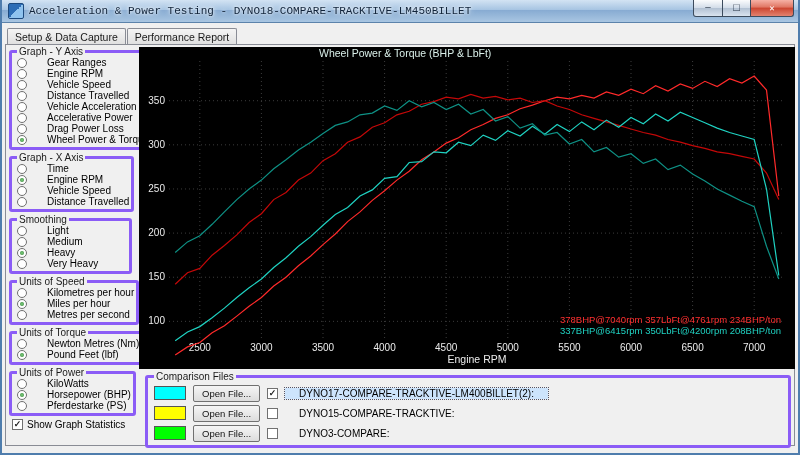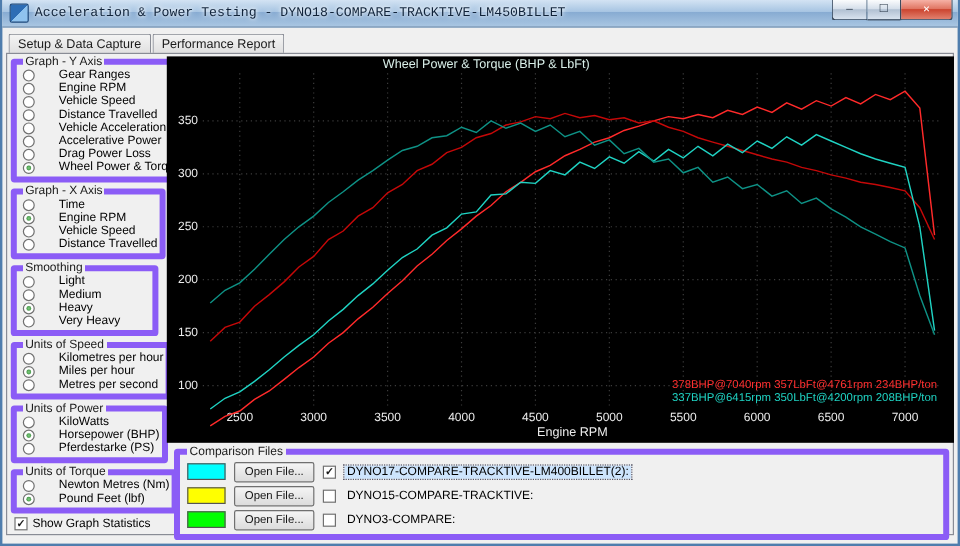--- a/index.html
+++ b/index.html
@@ -26,40 +26,40 @@
   .tabzone{box-sizing:border-box;height:426px;padding:3px 3px 3px 3px;}
   .tabstrip{height:18px;display:flex;align-items:flex-end;padding-left:2px;}
   .tab{box-sizing:border-box;height:17px;padding:2px 7px 0 7px;font-size:10.5px;color:#1a1a1a;
     border:1px solid #898c95;border-bottom:none;background:linear-gradient(#f4f4f4,#dfdfdf);
     border-radius:2px 2px 0 0;margin-right:1px;position:relative;top:1px;}
   .tab.active{height:18px;background:#fdfdfd;z-index:3;top:0;}
   .page{box-sizing:border-box;border:1px solid #898c95;background:#f0f0f0;height:calc(100% - 18px);
     display:flex;position:relative;z-index:2;}
   
   .sidebar{width:129px;flex:none;padding:1px 0 0 3px;box-sizing:border-box;}
-  fieldset{border:5px solid #8b5cf6;border-radius:3px;margin:0 3px 2px 0;padding:0 2px 2px 5px;}
+  fieldset{border:3px solid #8b5cf6;border-radius:3px;margin:0 3px 2px 0;padding:0 2px 2px 5px;}
   legend{font-size:10px;color:#1a1a1a;padding:0 2px;}
   .opt{display:flex;align-items:center;gap:20px;height:11px;font-size:10px;color:#000;cursor:default;white-space:nowrap;}
   .rb{box-sizing:border-box;width:10px;height:10px;border-radius:50%;border:1px solid #707070;background:#fff;flex:none;position:relative;}
   .rb.sel::after{content:"";position:absolute;left:2px;top:2px;width:4px;height:4px;border-radius:50%;
     background:radial-gradient(#7fd07f,#2e7d32);}
   .cb{box-sizing:border-box;width:11px;height:11px;border:1px solid #707070;background:#fff;flex:none;
     font-size:9px;line-height:9px;text-align:center;color:#1b1b1b;}
   .cb.checked::before{content:"\2713";font-weight:bold;}
   .cbrow{display:flex;align-items:center;gap:4px;height:13px;font-size:10px;margin:2px 0 0 3px;white-space:nowrap;}
   
   .main{flex:1;display:flex;flex-direction:column;padding:2px 3px 2px 4px;box-sizing:border-box;min-width:0;}
   svg.chart{background:#000;display:block;flex:none;}
   
   fieldset.compare{margin:2px 0 0 6px;padding:1px 4px 2px 6px;flex:1;}
   .crow{display:flex;align-items:center;gap:7px;height:20px;font-size:10px;white-space:nowrap;}
   .swatch{width:30px;height:12px;border:1px solid #555;flex:none;}
   .btn{box-sizing:border-box;height:17px;padding:1px 8px;font-size:9.5px;color:#111;
     border:1px solid #707070;border-radius:2px;background:linear-gradient(#f5f5f5,#dcdcdc);}
-  .flabel{padding:0 2px;}
+  .flabel{padding:0 14px;}
   .flabel.hilite{background:#cde4fc;outline:1px dotted #556;}
 </style>
 </head>
 <body>
 
 <div class="window">
 
   <div class="titlebar">
     <span class="winicon"></span>
     <span class="wtitle">Acceleration &amp; Power Testing - DYNO18-COMPARE-TRACKTIVE-LM450BILLET</span>
@@ -166,44 +166,44 @@
               <span class="rb sel"></span>
               <span>Miles per hour</span>
             </label>
           <label class="opt">
               <span class="rb"></span>
               <span>Metres per second</span>
             </label>
         </fieldset>
 
         <fieldset>
+          <legend>Units of Torque</legend>
+          <label class="opt">
+              <span class="rb"></span>
+              <span>Newton Metres (Nm)</span>
+            </label>
+          <label class="opt">
+              <span class="rb sel"></span>
+              <span>Pound Feet (lbf)</span>
+            </label>
+        </fieldset>
+
+        <fieldset>
           <legend>Units of Power</legend>
           <label class="opt">
               <span class="rb"></span>
               <span>KiloWatts</span>
             </label>
           <label class="opt">
               <span class="rb sel"></span>
               <span>Horsepower (BHP)</span>
             </label>
           <label class="opt">
               <span class="rb"></span>
               <span>Pferdestarke (PS)</span>
-            </label>
-        </fieldset>
-
-        <fieldset>
-          <legend>Units of Torque</legend>
-          <label class="opt">
-              <span class="rb"></span>
-              <span>Newton Metres (Nm)</span>
-            </label>
-          <label class="opt">
-              <span class="rb sel"></span>
-              <span>Pound Feet (lbf)</span>
             </label>
         </fieldset>
 
         <label class="cbrow">
           <span class="cb checked"></span>
           <span>Show Graph Statistics</span>
         </label>
       </div>
 
       <div class="main">

